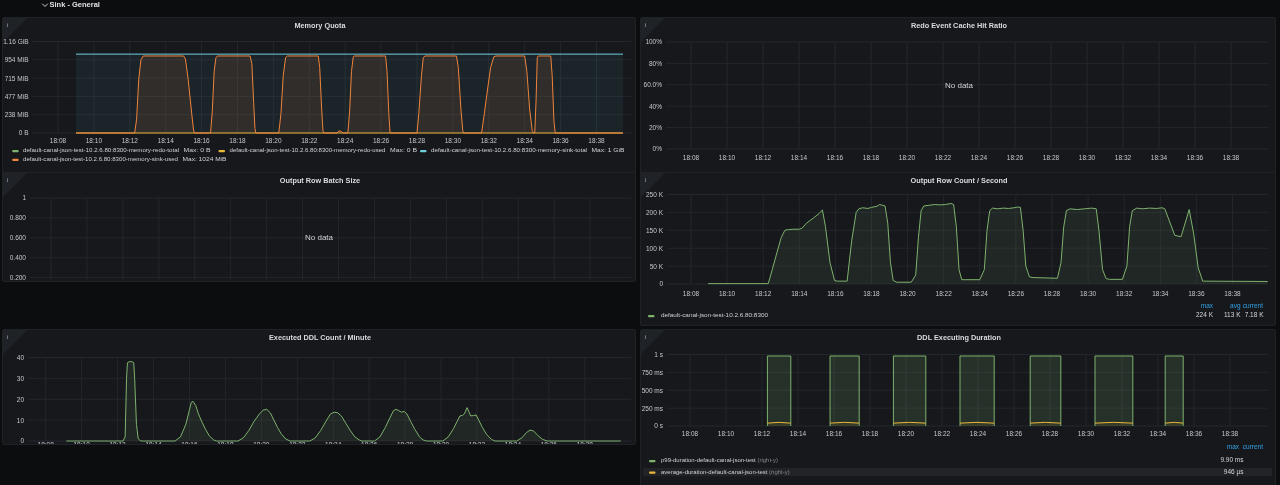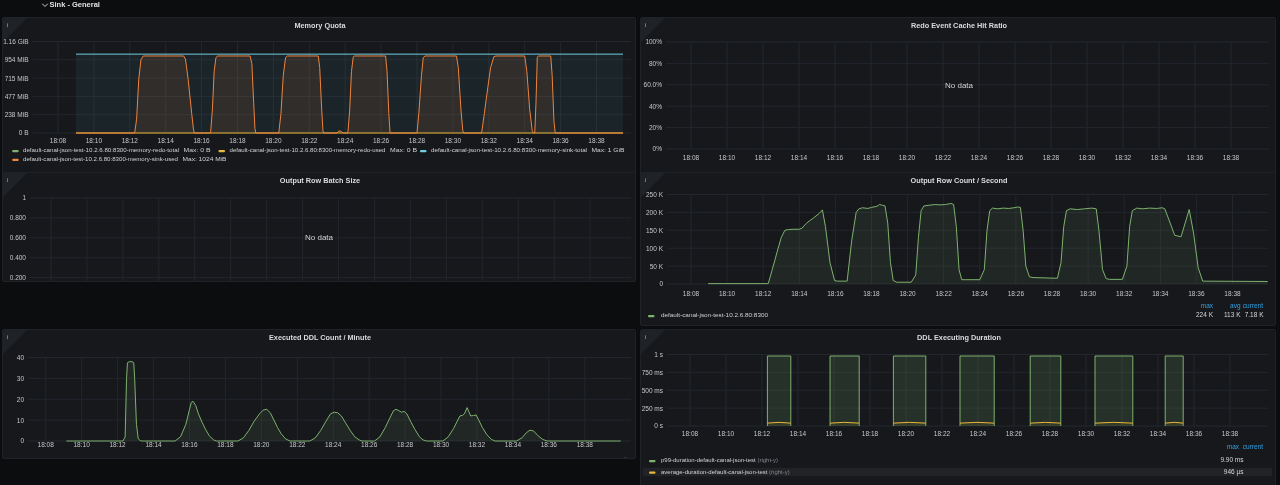--- a/index.html
+++ b/index.html
@@ -243,21 +243,21 @@
       <text x="572" y="135.3" font-size="6.5" fill="#33a2e5" text-anchor="end">max</text>
       <text x="599.5" y="135.3" font-size="6.5" fill="#33a2e5" text-anchor="end">avg</text>
       <text x="622" y="135.3" font-size="6.5" fill="#33a2e5" text-anchor="end">current</text>
       <rect x="7" y="142.1" width="6.5" height="2.2" fill="#7eb26d" rx="1"></rect>
       <text x="20" y="144.3" font-size="6" fill="#d0d1d3" text-anchor="start" textLength="107" lengthAdjust="spacingAndGlyphs">default-canal-json-test-10.2.6.80:8300</text>
       <text x="572" y="144.3" font-size="6.5" fill="#d5d6d8" text-anchor="end">224 K</text>
       <text x="599.5" y="144.3" font-size="6.5" fill="#d5d6d8" text-anchor="end">113 K</text>
       <text x="622.5" y="144.3" font-size="6.5" fill="#d5d6d8" text-anchor="end">7.18 K</text>
     </svg>
   </div>
-<div class="panel" style="left:2px;top:329px;width:634px;height:130px">
+<div class="panel" style="left:2px;top:329px;width:634px;height:116px">
     <svg width="634" height="154" viewBox="0 0 634 154">
       <path d="M0 0 L24 0 L0 24 Z" fill="#1f2227"></path>
       <text x="3.4" y="9" font-size="6.5" fill="#a8acb1" text-anchor="start" font-style="italic" font-family="Liberation Serif, serif">i</text>
       <text x="317" y="10.2" font-size="7.3" fill="#d9dadc" text-anchor="middle" font-weight="bold">Executed DDL Count / Minute</text>
       <line x1="25" y1="27.5" x2="628" y2="27.5" stroke="#23262c" stroke-width="1"></line>
       <text x="21" y="29.9" font-size="6.5" fill="#c6c7c9" text-anchor="end">40</text>
       <line x1="25" y1="48.38" x2="628" y2="48.38" stroke="#23262c" stroke-width="1"></line>
       <text x="21" y="50.77" font-size="6.5" fill="#c6c7c9" text-anchor="end">30</text>
       <line x1="25" y1="69.25" x2="628" y2="69.25" stroke="#23262c" stroke-width="1"></line>
       <text x="21" y="71.65" font-size="6.5" fill="#c6c7c9" text-anchor="end">20</text>

